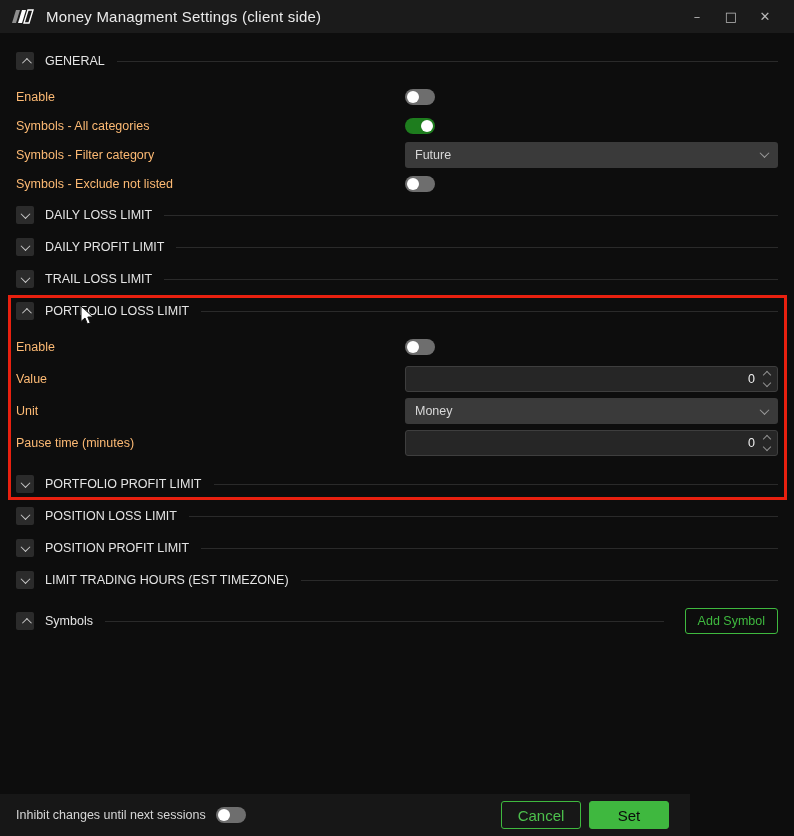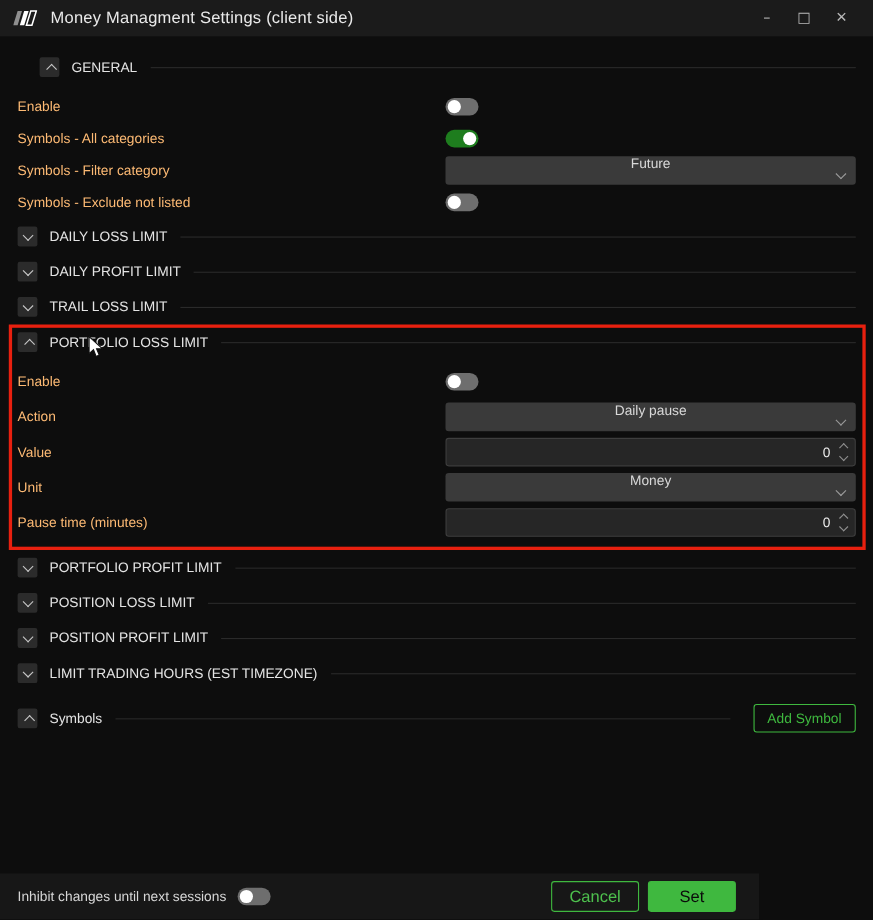--- a/index.html
+++ b/index.html
@@ -56,41 +56,41 @@
   .toggle::after {
     content:""; position:absolute; width:12px; height:12px; border-radius:50%;
     background:#fff; top:2px; left:2px;
   }
   .toggle[data-state="on"] { background:#1e7d1e; }
   .toggle[data-state="on"]::after { left:auto; right:2px; }
 
   
   .dropdown {
     width:100%; height:26px; background:#3a3a3a; border-radius:3px;
-    display:flex; align-items:center; padding:0 10px; cursor:pointer;flex-direction:column;
+    display:flex; align-items:center; padding:0 10px; cursor:pointer;
   }
   .dd-value { font-size:12.5px; color:#d8d8d8; }
   .dd-chev { margin-left:auto; width:7px; height:7px;
     border-left:1.5px solid #9a9a9a; border-bottom:1.5px solid #9a9a9a;
     transform:rotate(-45deg) translate(1px,-1px); }
 
   
   .numinput {
     width:100%; height:26px; background:#262626; border:1px solid #3e3e3e; border-radius:3px;
     display:flex; align-items:center; justify-content:flex-end; padding:0 7px; cursor:text;
   }
   .num-val { font-size:12.5px; color:#eee; }
   .spinner { display:flex; flex-direction:column; align-items:center; margin-left:9px; cursor:pointer; }
   .sp-up, .sp-down { display:block; width:6px; height:6px;
     border-left:1px solid #8f8f8f; border-bottom:1px solid #8f8f8f; }
   .sp-up { transform:rotate(135deg); margin-bottom:1px; }
   .sp-down { transform:rotate(-45deg); margin-top:1px; }
 
   
-  .mt-general { margin-top:19px;margin-left:20px; }
+  .mt-general { margin-top:19px; }
   .mt-8  { margin-top:8px; }
   .mt-14 { margin-top:14px; }
   .mt-12 { margin-top:16px; }
   .mt-19 { margin-top:19px; }
 
   
   .sec.symbols { height:26px; }
   .add-symbol-btn {
     margin-left:21px; flex:none;
     height:26px; padding:0 12px; background:transparent;
@@ -221,29 +221,20 @@
   </div>
 
   <div class="rows rows-wide" style="margin-top:11px;">
     <div class="row">
       <span class="row-label">Enable</span>
       <span class="ctrl">
           <span class="toggle" data-state="off"></span>
         </span>
     </div>
     <div class="row">
-      <span class="row-label">Action</span>
-      <span class="ctrl">
-        <span class="dropdown">
-          <span class="dd-value">Daily pause</span>
-          <span class="dd-chev"></span>
-        </span>
-      </span>
-    </div>
-    <div class="row">
       <span class="row-label">Value</span>
       <span class="ctrl">
         <span class="numinput">
           <span class="num-val">0</span>
           <span class="spinner">
               <i class="sp-up"></i>
               <i class="sp-down"></i>
             </span>
         </span>
       </span>

